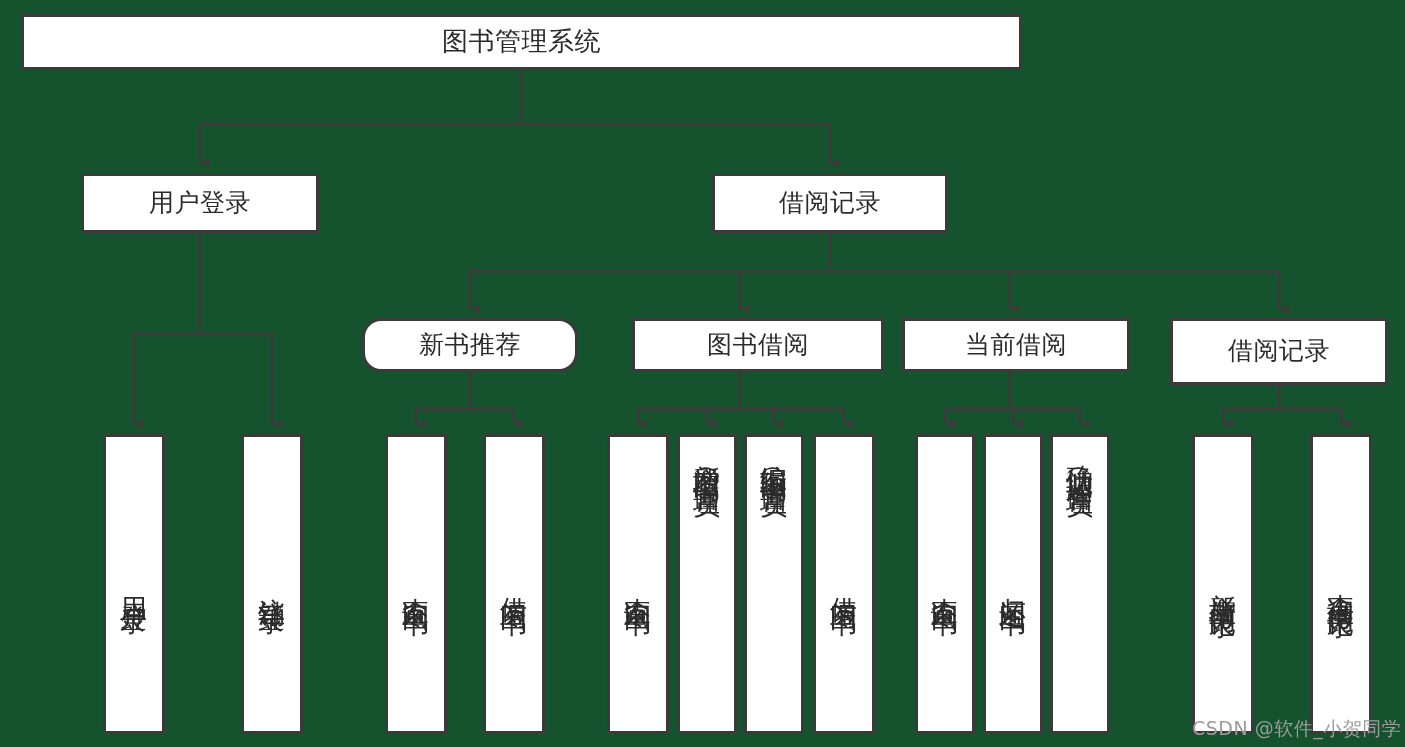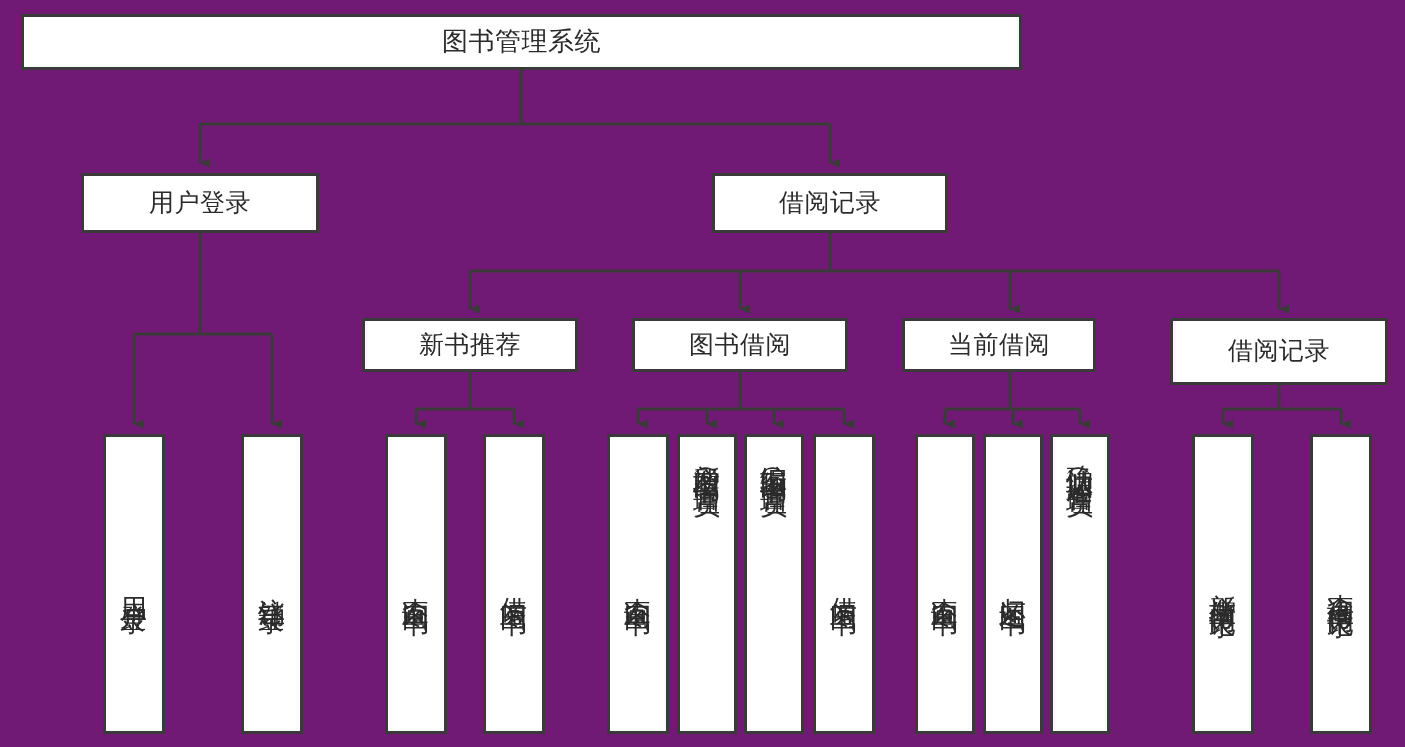--- a/index.html
+++ b/index.html
@@ -8,21 +8,21 @@
     padding: 0;
     background: #ffffff;
   }
   body {
     font-family: "DejaVu Sans", "Liberation Sans", sans-serif;
   }
   #diagram-canvas {
     position: relative;
     width: 1405px;
     height: 747px;
-    background: #701a75;
+    background: #14532d;
     overflow: hidden;
   }
   #edge-layer {
     position: absolute;
     left: 0;
     top: 0;
     width: 1405px;
     height: 747px;
     pointer-events: none;
   }
@@ -153,29 +153,29 @@
   </div>
 
   <div class="node horiz" style="left:81px; top:173px; width:238px; height:60px;">
     <span class="node-label">用户登录</span>
   </div>
 
   <div class="node horiz" style="left:712px; top:173px; width:236px; height:60px;">
     <span class="node-label">借阅记录</span>
   </div>
 
-  <div class="node horiz" style="left:362px; top:318px; width:216px; height:54px;">
+  <div class="node horiz" style="left:362px; top:318px; width:216px; height:54px;border-radius:19px;">
     <span class="node-label">新书推荐</span>
   </div>
 
-  <div class="node horiz" style="left:632px; top:318px; width:216px; height:54px;">
+  <div class="node horiz" style="left:632px; top:318px; width:252px; height:54px;">
     <span class="node-label">图书借阅</span>
   </div>
 
-  <div class="node horiz" style="left:902px; top:318px; width:194px; height:54px;">
+  <div class="node horiz" style="left:902px; top:318px; width:228px; height:54px;">
     <span class="node-label">当前借阅</span>
   </div>
 
   <div class="node horiz" style="left:1170px; top:318px; width:218px; height:67px;">
     <span class="node-label">借阅记录</span>
   </div>
 
   <div class="node vert center-text" style="left:103px; top:434px; width:62px; height:300px;">
     <span class="node-label">用户登录</span>
   </div>
@@ -221,14 +221,17 @@
   </div>
 
   <div class="node vert center-text" style="left:1192px; top:434px; width:62px; height:300px;">
     <span class="node-label">新增借阅记录</span>
   </div>
 
   <div class="node vert center-text" style="left:1310px; top:434px; width:62px; height:300px;">
     <span class="node-label">查询借阅记录</span>
   </div>
 
+  <div class="watermark" style="left:1192px; top:716px;">
+    <span>CSDN @软件_小贺同学</span>
+  </div>
 
 </div>
 
 </body></html>

